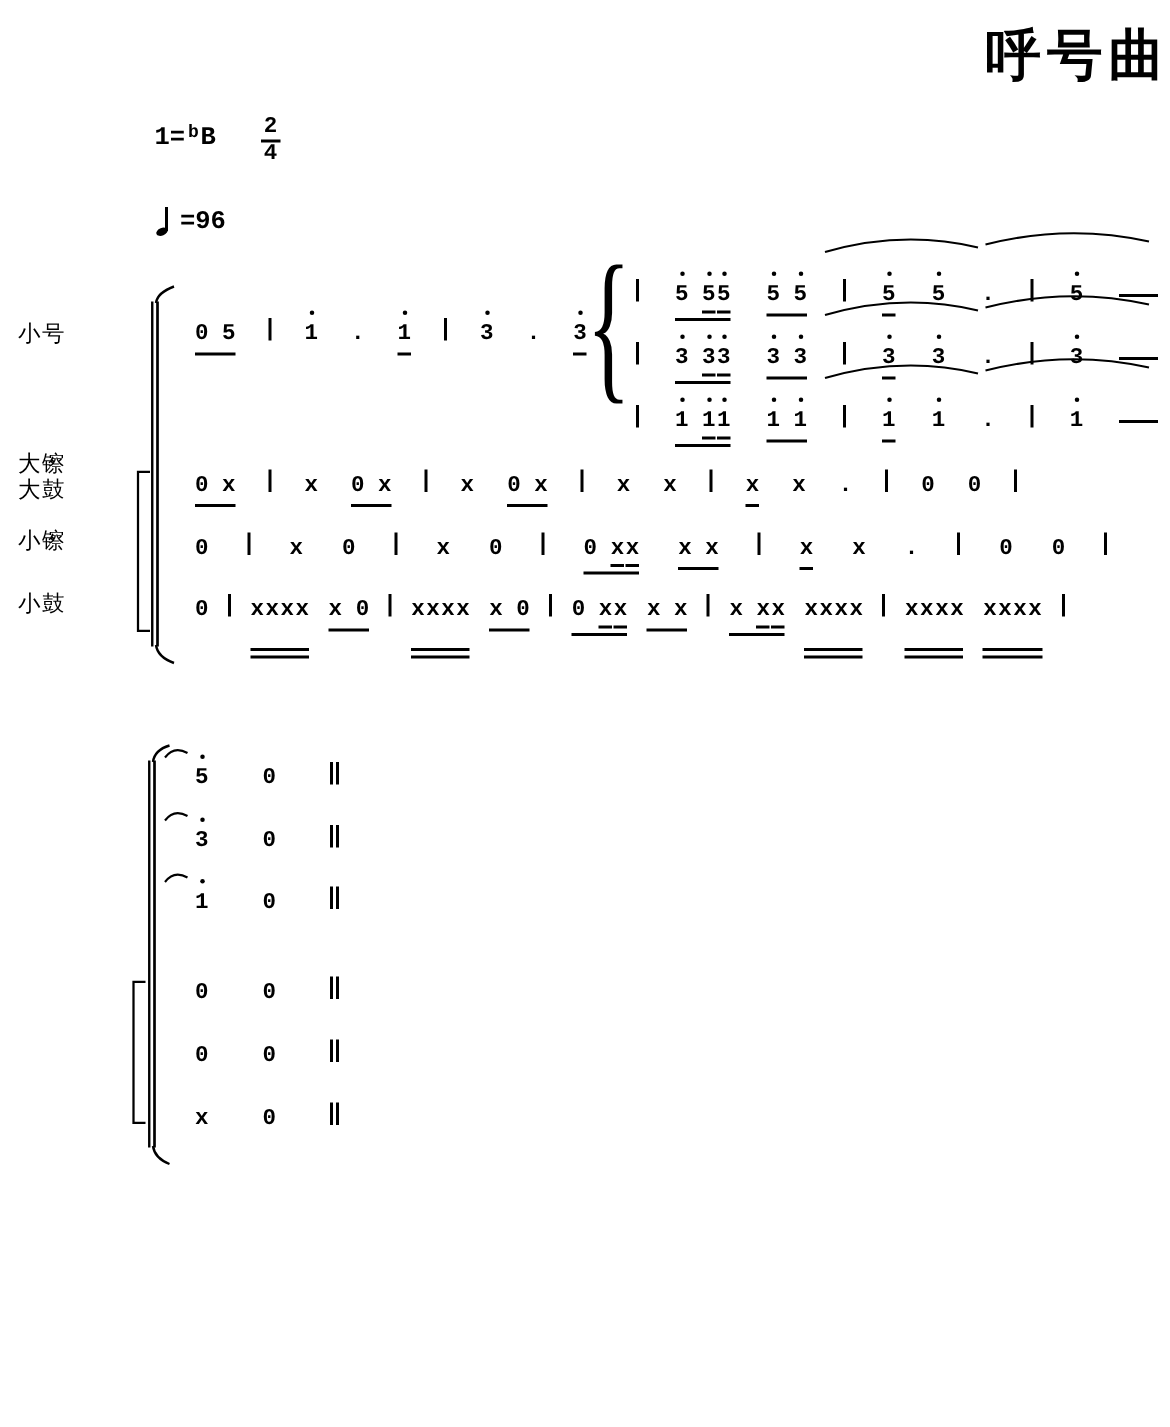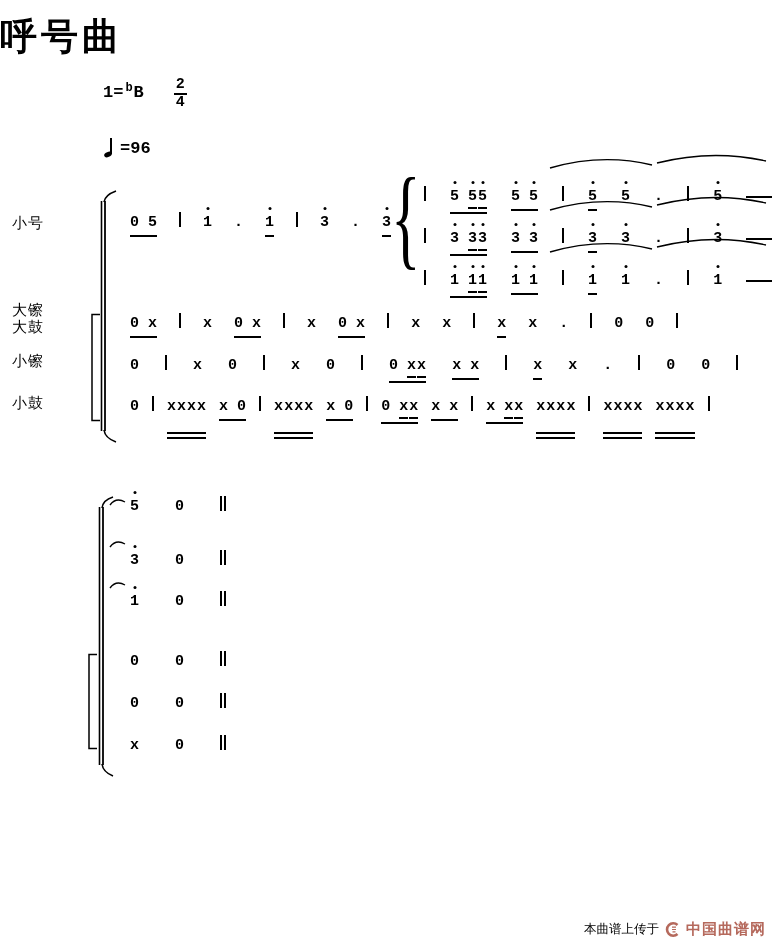--- a/index.html
+++ b/index.html
@@ -1,20 +1,20 @@
 <!DOCTYPE html>
 <html style="--brand: #b5695c;"><head>
 <meta charset="utf-8">
 <style>
   html,body{margin:0;padding:0;background:#fff;}
   .page{position:relative;width:780px;height:951px;background:#ffffff;overflow:hidden;
         font-family:"Liberation Sans","DejaVu Sans",sans-serif;color:#000;}
 
   
-  .title{position:absolute;top:12px;left:0;width:100%;text-align:left;
+  .title{position:absolute;top:12px;left:0;width:100%;text-align:right;
          font-size:37px;font-weight:800;letter-spacing:4px;}
 
   
   .keysig{position:absolute;left:103px;top:76px;font-family:"Liberation Mono","DejaVu Sans Mono",monospace;
           font-weight:700;font-size:17px;display:flex;align-items:center;}
   .keysig sup{font-size:12px;margin:0 1px 0 2px;transform:translateY(-4px);display:inline-block;}
   .frac{display:inline-flex;flex-direction:column;align-items:center;margin-left:30px;transform:translateY(2px);
         font-size:15px;line-height:14px;}
   .fline{width:13px;height:2px;background:#000;margin:1px 0;}
   .tempo{position:absolute;left:104px;top:138px;font-family:"Liberation Mono","DejaVu Sans Mono",monospace;
@@ -127,30 +127,22 @@
   <div class="voice-brace">{</div>
 
   <div class="mline m22" style="left:130px;top:212px;"><span class="grp u1"><span class="tok">0</span><span class="tok">5</span></span><span class="bar"></span><span class="grp"><span class="tok">1<i class="odot"></i></span></span><span class="grp"><span class="tok">.</span></span><span class="grp u1"><span class="tok">1<i class="odot"></i></span></span><span class="bar"></span><span class="grp"><span class="tok">3<i class="odot"></i></span></span><span class="grp"><span class="tok">.</span></span><span class="grp u1"><span class="tok">3<i class="odot"></i></span></span></div>
   <div class="mline m24" style="left:424px;top:170px;"><span class="bar"></span><span class="grp u1"><span class="tok">5<i class="odot"></i></span><span class="tok tu2">5<i class="odot"></i></span><span class="tok tu2 tight">5<i class="odot"></i></span></span><span class="grp u1"><span class="tok">5<i class="odot"></i></span><span class="tok">5<i class="odot"></i></span></span><span class="bar"></span><span class="grp u1"><span class="tok">5<i class="odot"></i></span></span><span class="grp"><span class="tok">5<i class="odot"></i></span></span><span class="grp"><span class="tok">.</span></span><span class="bar"></span><span class="grp"><span class="tok">5<i class="odot"></i></span></span><span class="grp"><span class="tok dash"></span></span></div>
   <div class="mline m24" style="left:424px;top:212px;"><span class="bar"></span><span class="grp u1"><span class="tok">3<i class="odot"></i></span><span class="tok tu2">3<i class="odot"></i></span><span class="tok tu2 tight">3<i class="odot"></i></span></span><span class="grp u1"><span class="tok">3<i class="odot"></i></span><span class="tok">3<i class="odot"></i></span></span><span class="bar"></span><span class="grp u1"><span class="tok">3<i class="odot"></i></span></span><span class="grp"><span class="tok">3<i class="odot"></i></span></span><span class="grp"><span class="tok">.</span></span><span class="bar"></span><span class="grp"><span class="tok">3<i class="odot"></i></span></span><span class="grp"><span class="tok dash"></span></span></div>
   <div class="mline m24" style="left:424px;top:254px;"><span class="bar"></span><span class="grp u1"><span class="tok">1<i class="odot"></i></span><span class="tok tu2">1<i class="odot"></i></span><span class="tok tu2 tight">1<i class="odot"></i></span></span><span class="grp u1"><span class="tok">1<i class="odot"></i></span><span class="tok">1<i class="odot"></i></span></span><span class="bar"></span><span class="grp u1"><span class="tok">1<i class="odot"></i></span></span><span class="grp"><span class="tok">1<i class="odot"></i></span></span><span class="grp"><span class="tok">.</span></span><span class="bar"></span><span class="grp"><span class="tok">1<i class="odot"></i></span></span><span class="grp"><span class="tok dash"></span></span></div>
   <div class="mline m22" style="left:130px;top:313px;"><span class="grp u1"><span class="tok">0</span><span class="tok">x</span></span><span class="bar"></span><span class="grp"><span class="tok">x</span></span><span class="grp u1"><span class="tok">0</span><span class="tok">x</span></span><span class="bar"></span><span class="grp"><span class="tok">x</span></span><span class="grp u1"><span class="tok">0</span><span class="tok">x</span></span><span class="bar"></span><span class="grp"><span class="tok">x</span></span><span class="grp"><span class="tok">x</span></span><span class="bar"></span><span class="grp u1"><span class="tok">x</span></span><span class="grp"><span class="tok">x</span></span><span class="grp"><span class="tok">.</span></span><span class="bar"></span><span class="grp"><span class="tok">0</span></span><span class="grp"><span class="tok">0</span></span><span class="bar"></span></div>
   <div class="mline m26" style="left:130px;top:355px;"><span class="grp"><span class="tok">0</span></span><span class="bar"></span><span class="grp"><span class="tok">x</span></span><span class="grp"><span class="tok">0</span></span><span class="bar"></span><span class="grp"><span class="tok">x</span></span><span class="grp"><span class="tok">0</span></span><span class="bar"></span><span class="grp u1"><span class="tok">0</span><span class="tok tu2">x</span><span class="tok tu2 tight">x</span></span><span class="grp u1"><span class="tok">x</span><span class="tok">x</span></span><span class="bar"></span><span class="grp u1"><span class="tok">x</span></span><span class="grp"><span class="tok">x</span></span><span class="grp"><span class="tok">.</span></span><span class="bar"></span><span class="grp"><span class="tok">0</span></span><span class="grp"><span class="tok">0</span></span><span class="bar"></span></div>
   <div class="mline m13" style="left:130px;top:396px;"><span class="grp"><span class="tok">0</span></span><span class="bar"></span><span class="grp u1"><span class="u2w"><span class="tok">x</span><span class="tok tight">x</span><span class="tok tight">x</span><span class="tok tight">x</span></span></span><span class="grp u1"><span class="tok">x</span><span class="tok">0</span></span><span class="bar"></span><span class="grp u1"><span class="u2w"><span class="tok">x</span><span class="tok tight">x</span><span class="tok tight">x</span><span class="tok tight">x</span></span></span><span class="grp u1"><span class="tok">x</span><span class="tok">0</span></span><span class="bar"></span><span class="grp u1"><span class="tok">0</span><span class="tok tu2">x</span><span class="tok tu2 tight">x</span></span><span class="grp u1"><span class="tok">x</span><span class="tok">x</span></span><span class="bar"></span><span class="grp u1"><span class="tok">x</span><span class="tok tu2">x</span><span class="tok tu2 tight">x</span></span><span class="grp u1"><span class="u2w"><span class="tok">x</span><span class="tok tight">x</span><span class="tok tight">x</span><span class="tok tight">x</span></span></span><span class="bar"></span><span class="grp u1"><span class="u2w"><span class="tok">x</span><span class="tok tight">x</span><span class="tok tight">x</span><span class="tok tight">x</span></span></span><span class="grp u1"><span class="u2w"><span class="tok">x</span><span class="tok tight">x</span><span class="tok tight">x</span><span class="tok tight">x</span></span></span><span class="bar"></span></div>
 
-  <div class="mline m36" style="left:130px;top:496px;"><span class="grp"><span class="tok">5<i class="odot"></i></span></span><span class="grp"><span class="tok">0</span></span><span class="bar dbl"></span></div>
+  <div class="mline m36" style="left:130px;top:508px;"><span class="grp"><span class="tok">5<i class="odot"></i></span></span><span class="grp"><span class="tok">0</span></span><span class="bar dbl"></span></div>
   <div class="mline m36" style="left:130px;top:550px;"><span class="grp"><span class="tok">3<i class="odot"></i></span></span><span class="grp"><span class="tok">0</span></span><span class="bar dbl"></span></div>
   <div class="mline m36" style="left:130px;top:591px;"><span class="grp"><span class="tok">1<i class="odot"></i></span></span><span class="grp"><span class="tok">0</span></span><span class="bar dbl"></span></div>
   <div class="mline m36" style="left:130px;top:651px;"><span class="grp"><span class="tok">0</span></span><span class="grp"><span class="tok">0</span></span><span class="bar dbl"></span></div>
   <div class="mline m36" style="left:130px;top:693px;"><span class="grp"><span class="tok">0</span></span><span class="grp"><span class="tok">0</span></span><span class="bar dbl"></span></div>
   <div class="mline m36" style="left:130px;top:735px;"><span class="grp"><span class="tok">x</span></span><span class="grp"><span class="tok">0</span></span><span class="bar dbl"></span></div>
 
 
-  <div class="watermark">
-    <span class="wm-prefix">本曲谱上传于</span>
-    <svg width="17" height="17" viewBox="0 0 17 17">
-      <path d="M13.5 4 A6.2 6.2 0 1 0 13.5 13" stroke="#b5695c" stroke-width="2.6" fill="none"></path>
-      <path d="M8 6.2 h4 M8 8.5 h4 M8.5 10.8 h3" stroke="#b5695c" stroke-width="1.2" fill="none"></path>
-    </svg>
-    <span class="wm-site">中国曲谱网</span>
-  </div>
 
 </div>
 
 </body></html>

